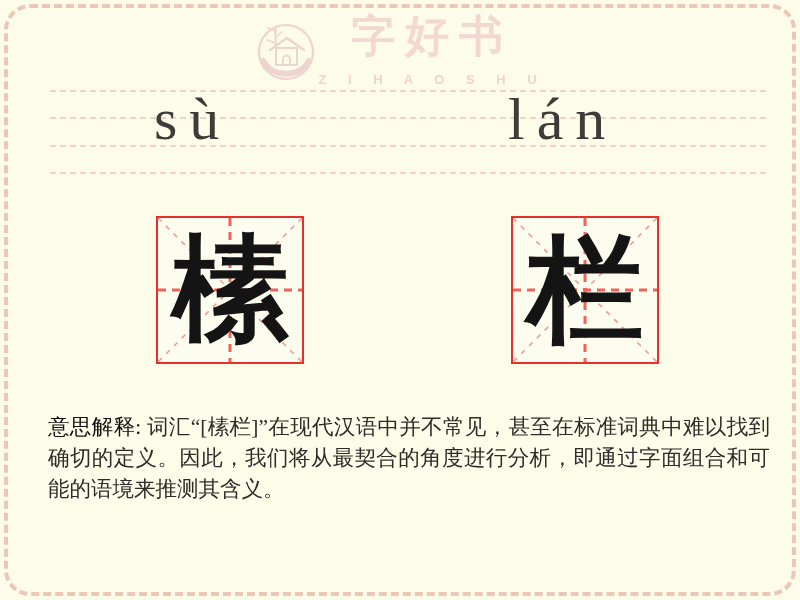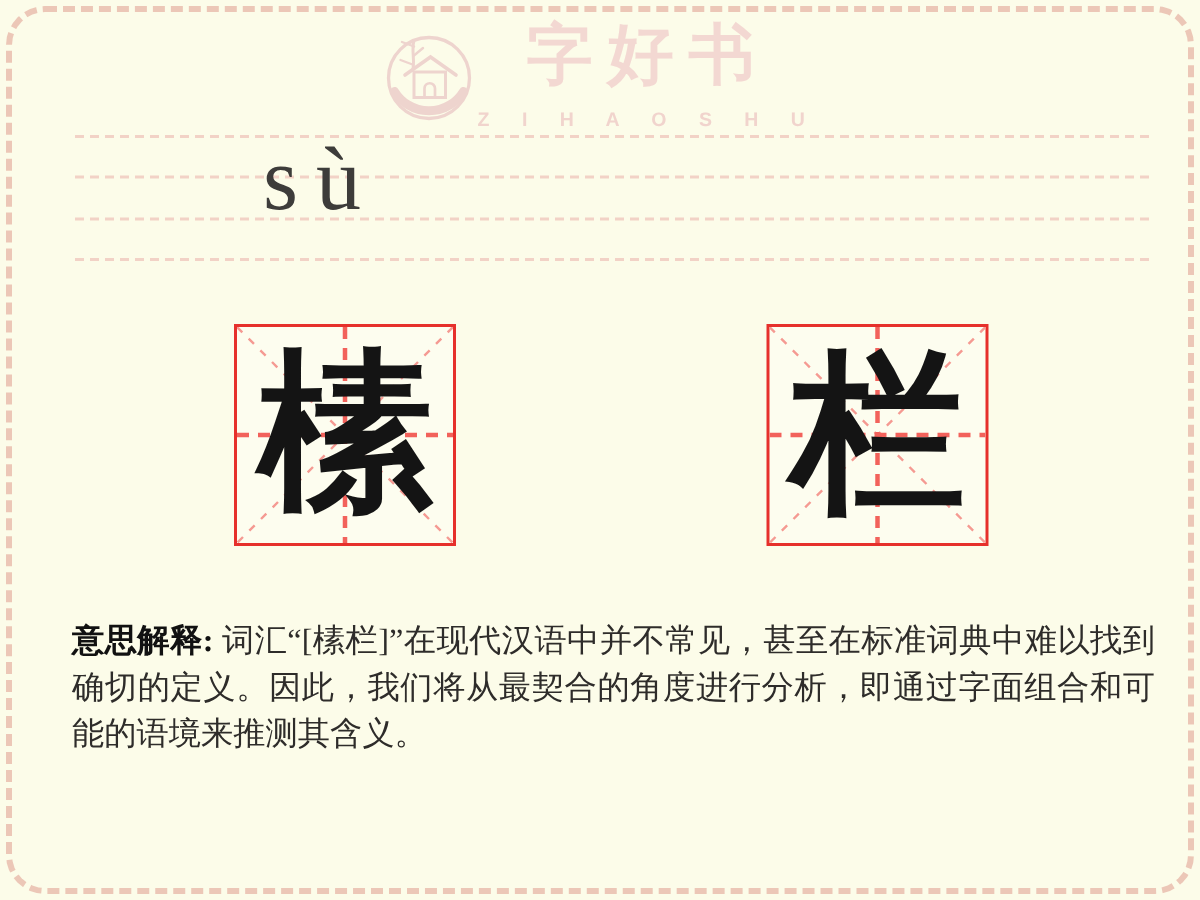--- a/index.html
+++ b/index.html
@@ -55,21 +55,20 @@
   .pinyin-line.l2 { top: 109px; }
   .pinyin-line.l3 { top: 137px; }
   .pinyin-line.l4 { top: 164px; }
   .pinyin-word {
     position: absolute;
     top: 81px;
     font-size: 60px;
     line-height: 1;
     letter-spacing: 12px;
     color: #3d3c3a;
-    text-align: center;
   }
   .pinyin-word.w1 { left: 146px; width: 120px; }
   .pinyin-word.w2 { left: 500px; width: 140px; }
   
   .char-box {
     position: absolute;
     top: 208px;
     width: 148px;
     height: 148px;
     border: 2px solid #e6302b;
@@ -98,21 +97,21 @@
   .definition {
     position: absolute;
     left: 40px;
     top: 404px;
     width: 722px;
     font-size: 21.5px;
     line-height: 31px;
     color: #2e2c2a;
     text-align: justify;
   }
-  .definition .label { font-weight: bold; color: #111; }
+  .definition .label { font-weight: normal; color: #111; }
 </style>
 </head>
 <body>
 
 <div class="card">
 
   <div class="logo">
     <svg class="logo-emblem" viewBox="0 0 64 64">
       <g fill="none" stroke="#eed4ce" stroke-width="2" stroke-linecap="round">
         <circle cx="32" cy="33" r="27" stroke-width="2.2"></circle>
@@ -131,20 +130,21 @@
       <div class="logo-subtitle">Z I H A O S H U</div>
     </div>
   </div>
 
   <div class="pinyin-line l1"></div>
   <div class="pinyin-line l2"></div>
   <div class="pinyin-line l3"></div>
   <div class="pinyin-line l4"></div>
 
   <div class="pinyin-word w1">sù</div>
+  <div class="pinyin-word w2">lán</div>
 
   <div class="char-box b1">
     <svg class="grid" viewBox="0 0 144 144">
       <line x1="0" y1="0" x2="144" y2="144" stroke-width="1.6" stroke-dasharray="5,6" stroke="#f59a92"></line>
       <line x1="144" y1="0" x2="0" y2="144" stroke-width="1.6" stroke-dasharray="5,6" stroke="#f59a92"></line>
       <line x1="72" y1="0" x2="72" y2="144" stroke-width="3" stroke-dasharray="8,6" stroke="#f2625b"></line>
       <line x1="0" y1="72" x2="144" y2="72" stroke-width="3" stroke-dasharray="8,6" stroke="#f2625b"></line>
     </svg>
     <div class="char-glyph">榡</div>
   </div>

